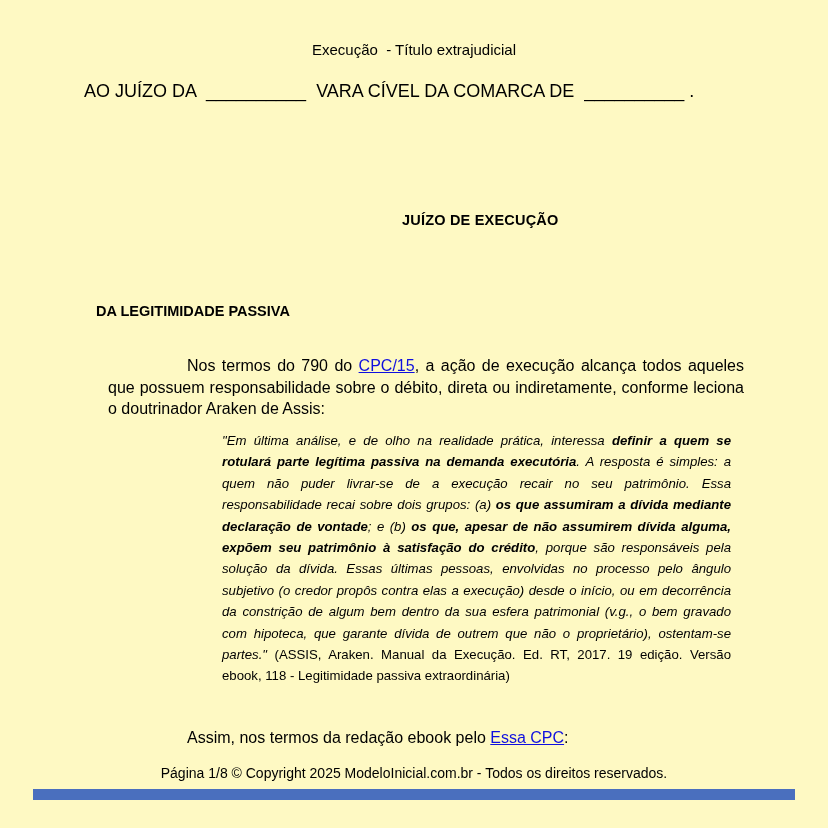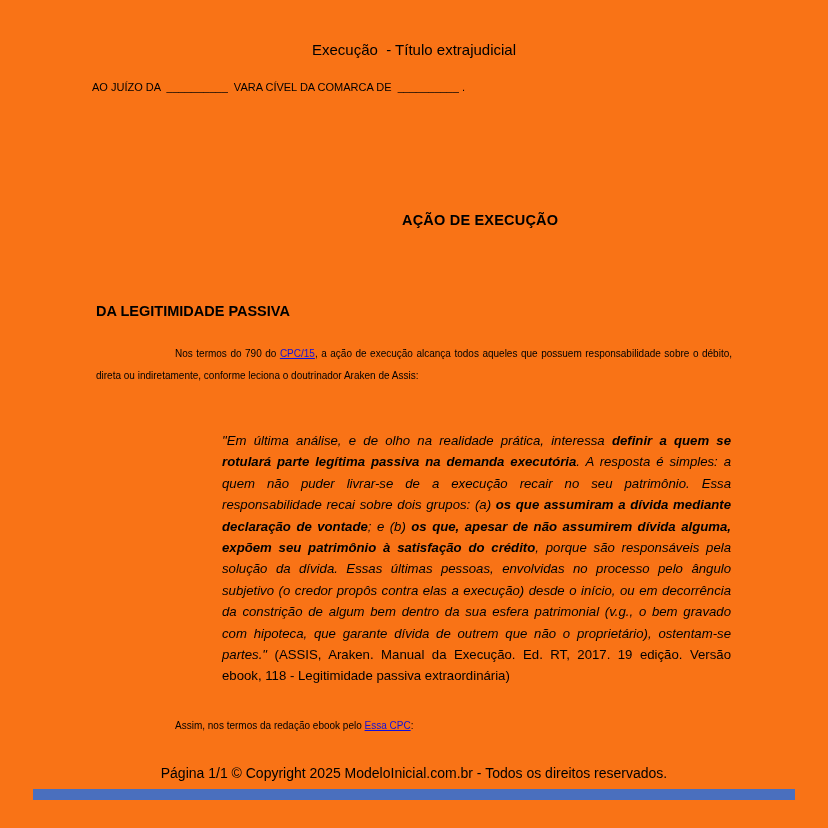--- a/index.html
+++ b/index.html
@@ -1,55 +1,55 @@
 <!DOCTYPE html>
 <html style="--link-blue: #0f0fdf; --bar-blue: #4a6fbe;"><head>
 <meta charset="utf-8">
 <style>
   html, body { margin: 0; padding: 0; background: #ffffff; }
   .page {
     position: relative;
     width: 828px;
     height: 828px;
-    background: #f97316;
+    background: #fef9c3;
     font-family: "Liberation Sans", sans-serif;
     color: #000000;
     overflow: hidden;
   }
   .doc-title {
     position: absolute;
     top: 41px; left: 0; width: 100%;
     text-align: center;
     font-size: 15px;
     white-space: pre-wrap;
   }
   .addressing {
     position: absolute;
-    top: 81px; left: 92px; width: 660px;
-    font-size: 11px;
+    top: 81px; left: 84px; width: 660px;
+    font-size: 18px;
     white-space: pre-wrap;
   }
   .action-heading {
     position: absolute;
     top: 212px; left: 402px;
     font-size: 14.5px;
     font-weight: bold;
     letter-spacing: 0.2px;
   }
   .section-heading {
     position: absolute;
     top: 303px; left: 96px;
     font-size: 14.5px;
     font-weight: bold;
   }
   .body-par {
     position: absolute;
     left: 96px; width: 636px;
-    margin: 0;
-    font-size: 10px;
+    margin: 12px;
+    font-size: 16px;
     line-height: 21.5px;
     text-align: justify;
     text-indent: 79px;
   }
   .par-intro { top: 343px; }
   .par-assim { top: 715px; text-align: left; }
   .quote {
     position: absolute;
     top: 430px; left: 222px; width: 509px;
     font-size: 13.2px;
@@ -79,27 +79,27 @@
 </style>
 </head>
 <body>
 
 <div class="page">
 
   <div class="doc-title">Execução  - Título extrajudicial</div>
 
   <div class="addressing">AO JUÍZO DA  __________  VARA CÍVEL DA COMARCA DE  __________ .</div>
 
-  <div class="action-heading">AÇÃO DE EXECUÇÃO</div>
+  <div class="action-heading">JUÍZO DE EXECUÇÃO</div>
 
   <div class="section-heading">DA LEGITIMIDADE PASSIVA</div>
 
   <p class="body-par par-intro"><span class="seg-r">Nos termos do 790 do </span><a class="seg-link" href="#">CPC/15</a><span class="seg-r">, a ação de execução alcança todos aqueles que possuem responsabilidade sobre o débito, direta ou indiretamente, conforme leciona o doutrinador Araken de Assis:</span></p>
 
   <div class="quote"><span class="seg-i">"Em última análise, e de olho na realidade prática, interessa </span><span class="seg-bi">definir a quem se rotulará parte legítima passiva na demanda executória</span><span class="seg-i">. A resposta é simples: a quem não puder livrar-se de a execução recair no seu patrimônio. Essa responsabilidade recai sobre dois grupos: (a) </span><span class="seg-bi">os que assumiram a dívida mediante declaração de vontade</span><span class="seg-i">; e (b) </span><span class="seg-bi">os que, apesar de não assumirem dívida alguma, expõem seu patrimônio à satisfação do crédito</span><span class="seg-i">, porque são responsáveis pela solução da dívida. Essas últimas pessoas, envolvidas no processo pelo ângulo subjetivo (o credor propôs contra elas a execução) desde o início, ou em decorrência da constrição de algum bem dentro da sua esfera patrimonial (v.g., o bem gravado com hipoteca, que garante dívida de outrem que não o proprietário), ostentam-se partes." </span><span class="seg-r">(ASSIS, Araken. Manual da Execução. Ed. RT, 2017. 19 edição. Versão ebook, 118 - Legitimidade passiva extraordinária)</span></div>
 
   <p class="body-par par-assim"><span class="seg-r">Assim, nos termos da redação ebook pelo </span><a class="seg-link" href="#">Essa CPC</a><span class="seg-r">:</span></p>
 
-  <div class="footer-line">Página 1/1 © Copyright 2025 ModeloInicial.com.br - Todos os direitos reservados.</div>
+  <div class="footer-line">Página 1/8 © Copyright 2025 ModeloInicial.com.br - Todos os direitos reservados.</div>
 
   <div class="bottom-bar"></div>
 
 </div>
 
 </body></html>

